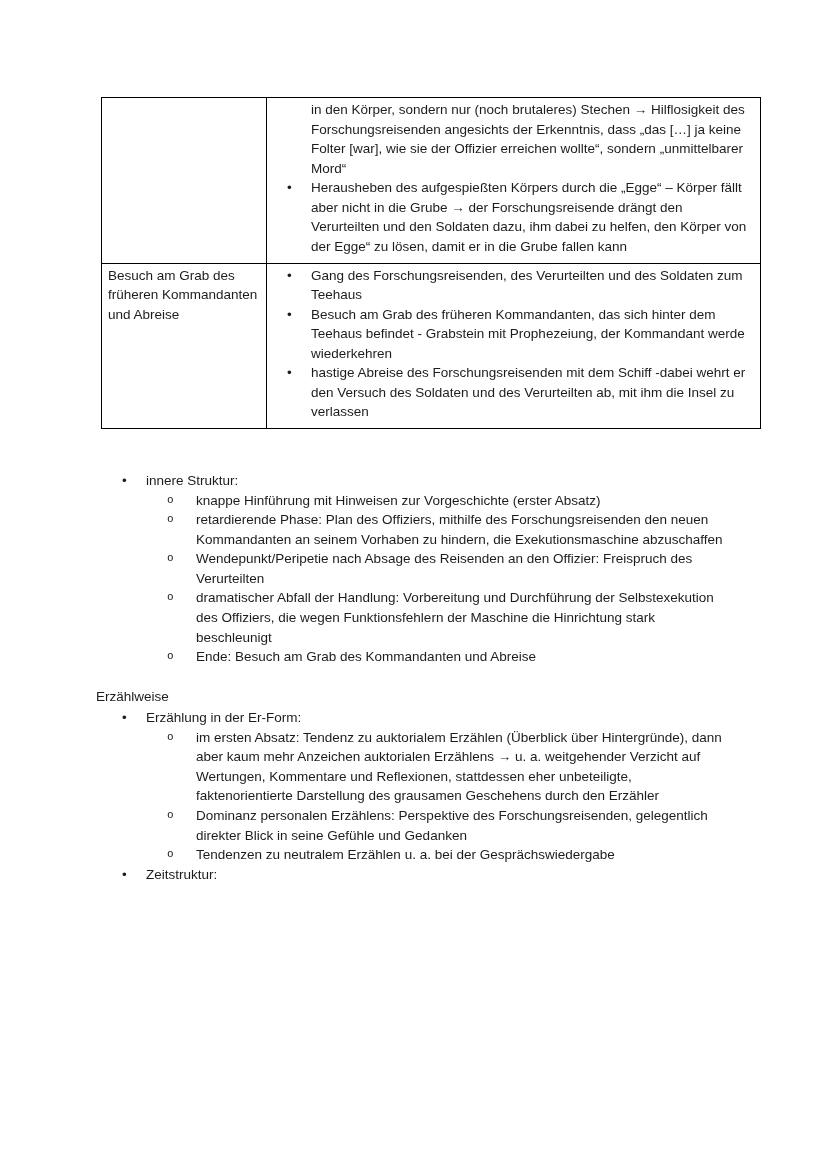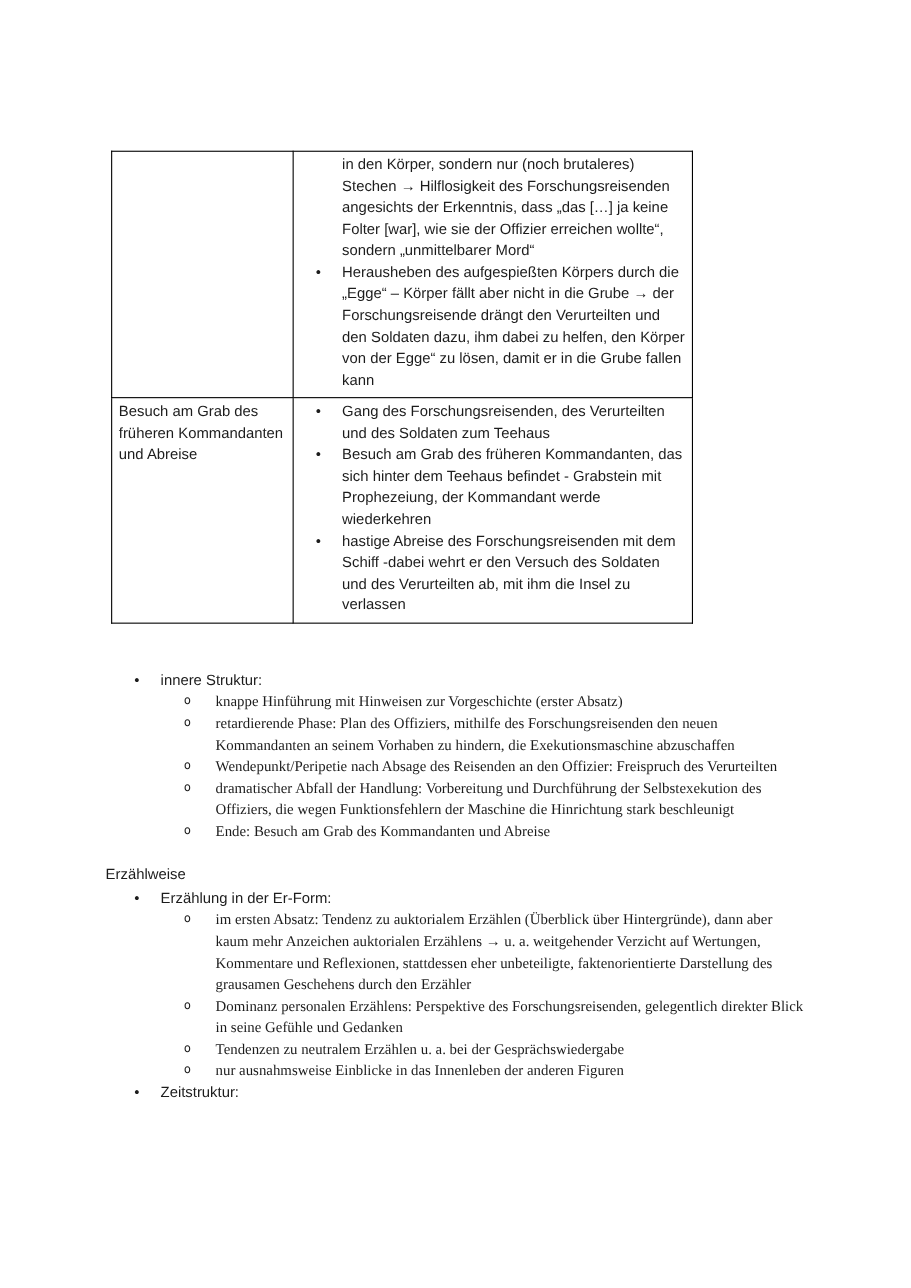--- a/index.html
+++ b/index.html
@@ -11,24 +11,23 @@
     font-family: "Liberation Sans", sans-serif;
     font-size: 13.5px;
     line-height: 1.45;
     color: #1c1c1c;
     background: #ffffff;
   }
 
   
   table.doc-table {
     border-collapse: collapse;
-    width: 529px;
+    width: 660px;
     margin-left: 5px;
     table-layout: fixed;
-    margin-top: 40px;
   }
   table.doc-table td {
     border: 1px solid #000000;
     vertical-align: top;
     padding: 2px 6px 6px 6px;
   }
   td.col-left { width: 152px; }
   .cell-cont { padding-left: 38px; }
   ul.cell-list { list-style: none; margin: 0; padding: 0; }
   ul.cell-list > li { position: relative; padding-left: 38px; }
@@ -46,21 +45,21 @@
 
   ul.l1 { list-style: none; margin: 0; padding: 0; }
   ul.l1 > li { position: relative; padding-left: 50px; }
   ul.l1 > li::before {
     content: "\2022";
     position: absolute;
     left: 26px;
     top: 0;
   }
   ul.l2 { list-style: none; margin: 0; padding: 0; }
-  ul.l2 > li { position: relative; padding-left: 50px; font-family: Liberation Serif, serif; }
+  ul.l2 > li { position: relative; padding-left: 50px; }
   ul.l2 > li::before {
     content: "o";
     position: absolute;
     left: 21px;
     top: 1px;
     font-family: "DejaVu Sans Mono", monospace;
     font-size: 11px;
   }
 </style>
 </head>
@@ -109,21 +108,20 @@
 
   <div class="section-erz">
     <div class="heading">Erzählweise</div>
     <ul class="l1">
       <li>
         <span>Erzählung in der Er-Form:</span>
         <ul class="l2">
           <li>im ersten Absatz: Tendenz zu auktorialem Erzählen (Überblick über Hintergründe), dann aber kaum mehr Anzeichen auktorialen Erzählens → u. a. weitgehender Verzicht auf Wertungen, Kommentare und Reflexionen, stattdessen eher unbeteiligte, faktenorientierte Darstellung des grausamen Geschehens durch den Erzähler</li>
           <li>Dominanz personalen Erzählens: Perspektive des Forschungsreisenden, gelegentlich direkter Blick in seine Gefühle und Gedanken</li>
           <li>Tendenzen zu neutralem Erzählen u. a. bei der Gesprächswiedergabe</li>
-          <li>nur ausnahmsweise Einblicke in das Innenleben der anderen Figuren</li>
         </ul>
       </li>
       <li>
         <span>Zeitstruktur:</span>
       </li>
     </ul>
   </div>
 
 </div>
 

